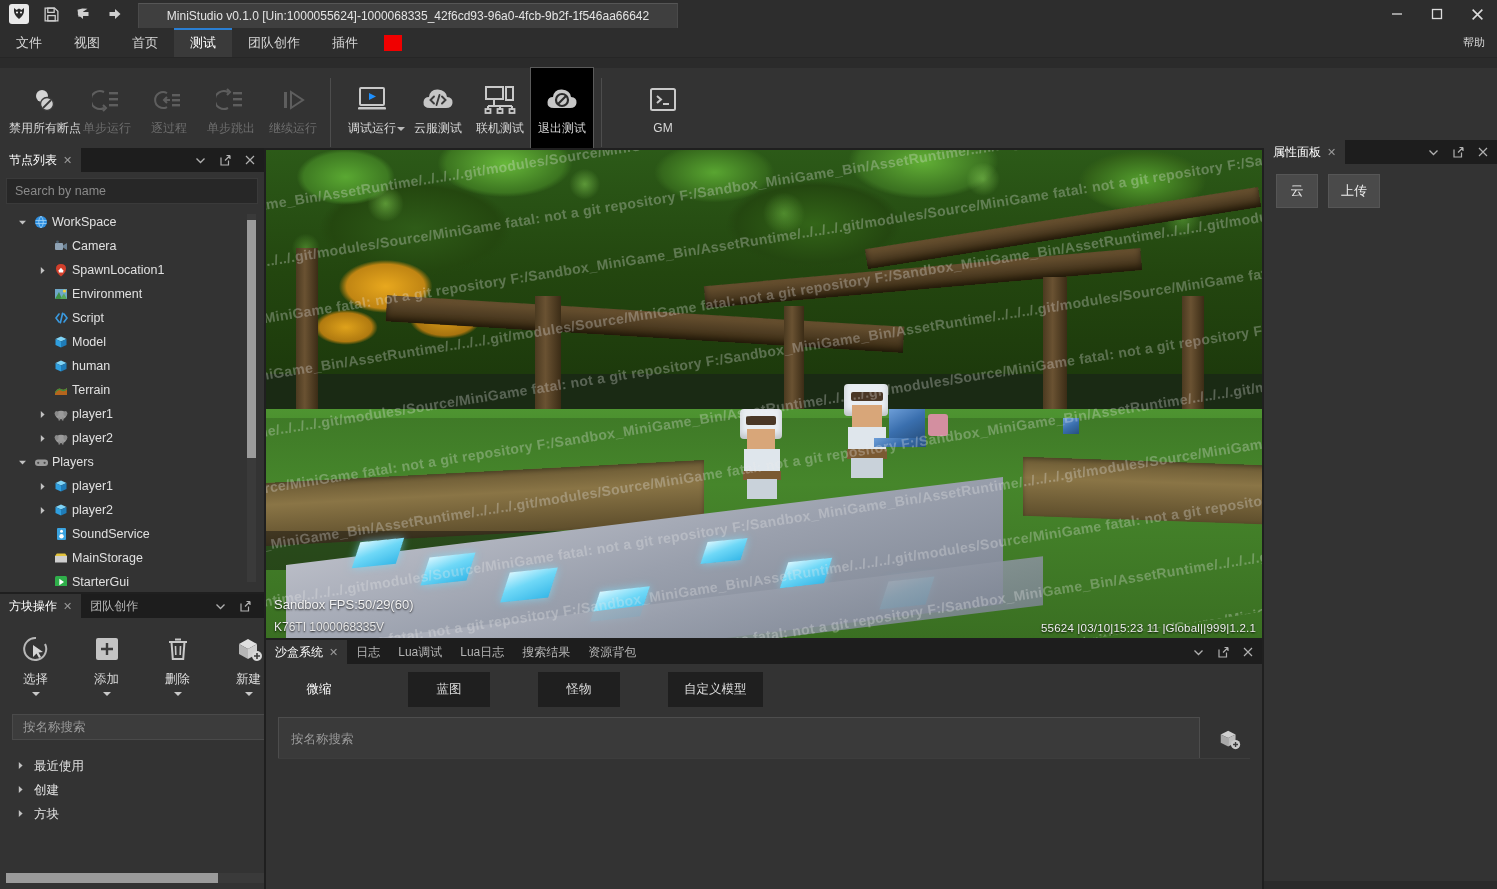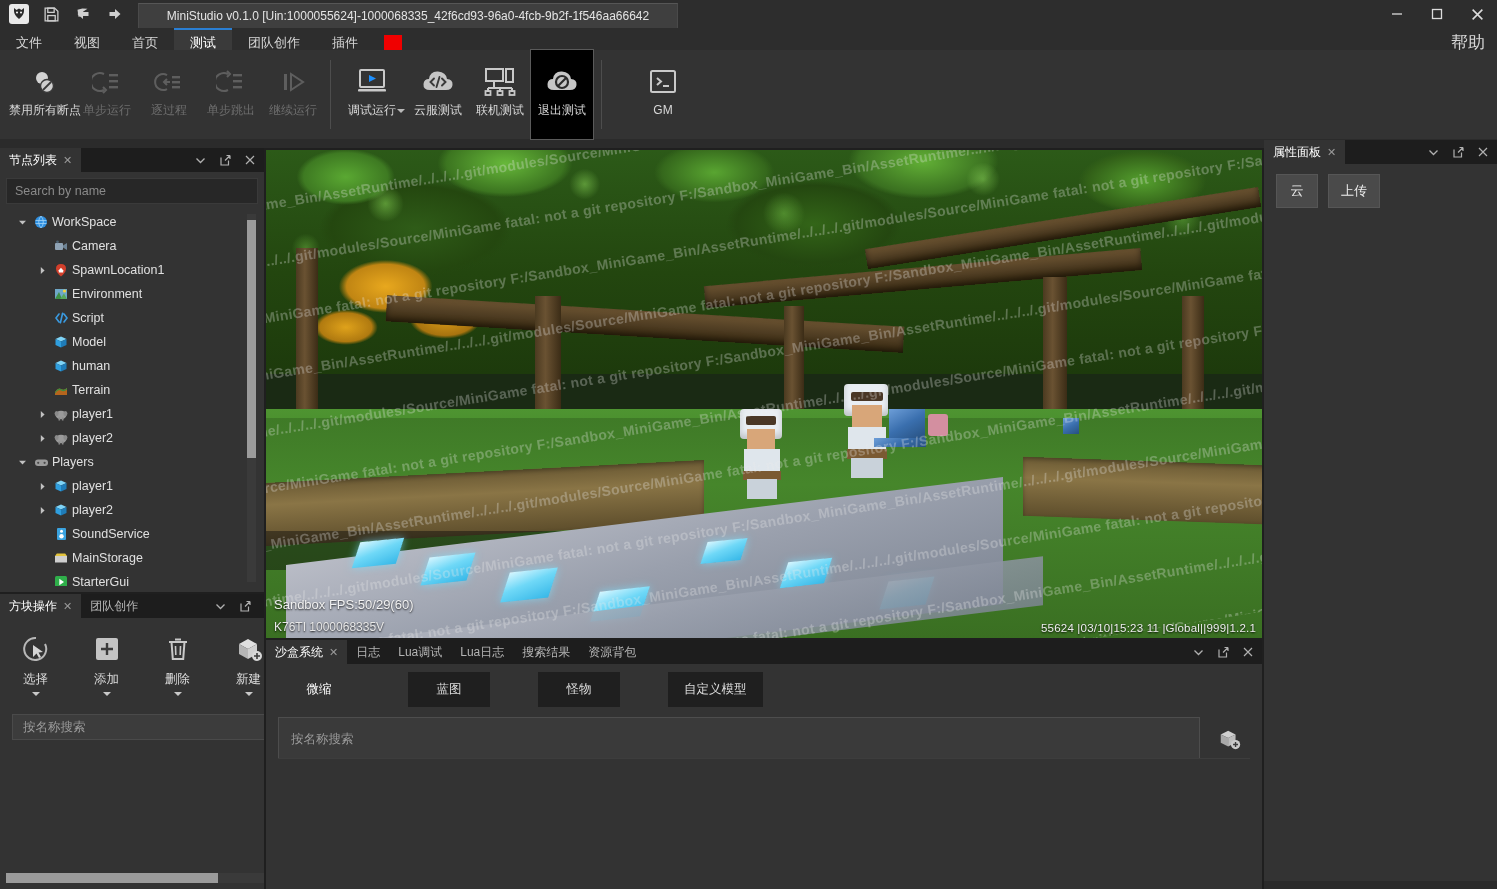--- a/index.html
+++ b/index.html
@@ -54,25 +54,25 @@
   }
   .menu-item.active { background: #3a3a3a; color: #ffffff; }
   .menu-item.active::before {
     content: ""; position: absolute; left: 0; right: 0; top: 0; height: 2px; background: #2a7fd4;
   }
   .menu-red {
     width: 18px; height: 16px; background: #f00000; margin: auto 10px;
     align-self: center;
   }
   .menu-spacer { flex: 1; }
-  .menu-help { padding: 0 12px; display: flex; align-items: center; font-size: 17px; color: #d6d6d6; }
+  .menu-help { padding: 0 12px; display: flex; align-items: center; font-size: 11px; color: #d6d6d6; }
 
   
   .ribbon {
-    position: absolute; left: 0; top: 50px; width: 1497px; height: 89px;
+    position: absolute; left: 0; top: 68px; width: 1497px; height: 89px;
     background: #333333; display: flex; align-items: stretch;
   }
   .rgroup { display: flex; align-items: stretch; }
   .rsep { width: 1px; background: #4d4d4d; margin: 10px 0; }
   .rbtn {
     width: 51px; display: flex; flex-direction: column; align-items: center;
     justify-content: flex-start; padding-top: 10px; position: relative;
   }
   .rbtn.wide { width: 62px; }
   .rbtn .ic { height: 44px; display: flex; align-items: center; justify-content: center; }
@@ -806,20 +806,40 @@
         </div>
         <div class="blb">新建</div>
         <div class="bcaret"></div>
       </div>
     </div>
 
     <div class="blocksearch">
       <span>按名称搜索</span>
     </div>
 
+    <div class="catlist" id="catRows">
+        <div class="cat">
+          <span class="ca"><svg width="9" height="9" viewBox="0 0 9 9">
+              <path d="M2.8 1 L6.6 4.5 L2.8 8 Z" fill="#c2c2c2"></path>
+            </svg></span>
+          <span>最近使用</span>
+        </div>
+        <div class="cat">
+          <span class="ca"><svg width="9" height="9" viewBox="0 0 9 9">
+              <path d="M2.8 1 L6.6 4.5 L2.8 8 Z" fill="#c2c2c2"></path>
+            </svg></span>
+          <span>创建</span>
+        </div>
+        <div class="cat">
+          <span class="ca"><svg width="9" height="9" viewBox="0 0 9 9">
+              <path d="M2.8 1 L6.6 4.5 L2.8 8 Z" fill="#c2c2c2"></path>
+            </svg></span>
+          <span>方块</span>
+        </div>
+      </div>
 
     <div class="hscroll">
       <div class="hthumb" style="width:212px;"></div>
     </div>
   </div>
 
   <div id="viewport">
     <div class="scene">
       <div class="sky-canopy"></div>
       <div class="canopy-dark"></div>

